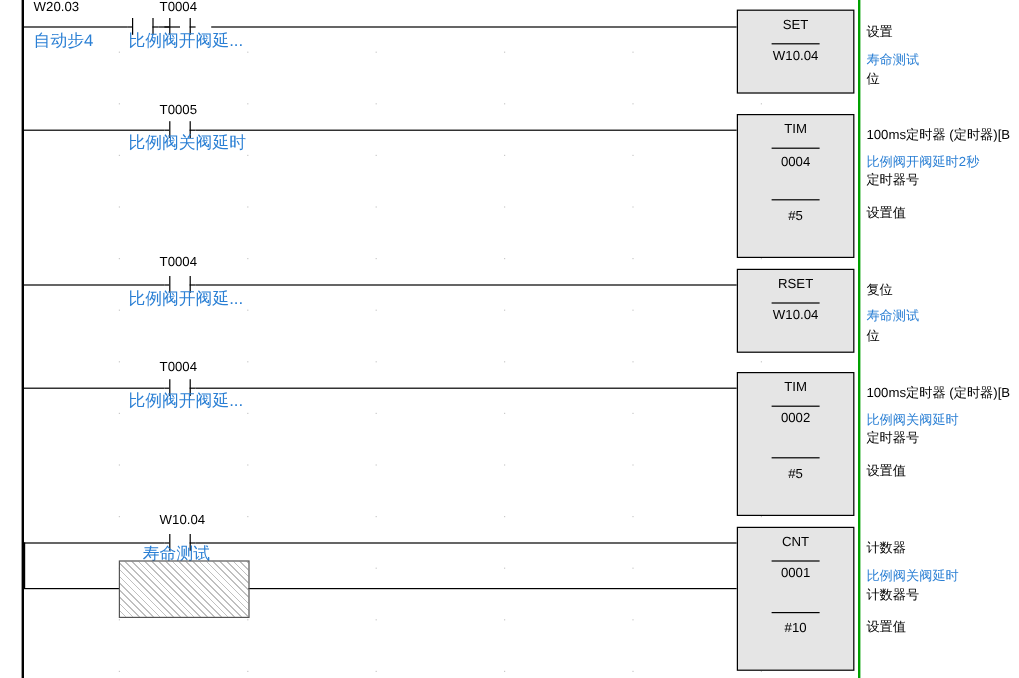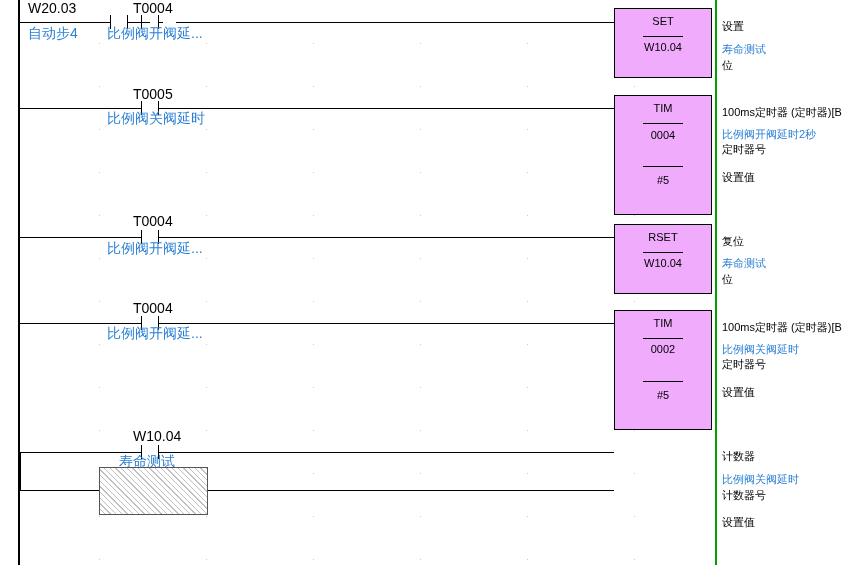--- a/index.html
+++ b/index.html
@@ -26,28 +26,28 @@
 
   
   .contact{position:absolute;width:26px;height:14px;}
   .contact .bar{position:absolute;top:0;width:1px;height:14px;background:#000000;}
   .contact .bar.l{left:4px;}
   .contact .bar.r{left:21px;}
   .contact .lead{position:absolute;top:7px;height:1px;background:#000000;}
   .contact .lead.l{left:0;width:4px;}
   .contact .lead.r{left:21px;width:5px;}
 
-  .lbl-addr{position:absolute;font-size:14px;color:#000000;white-space:nowrap;
+  .lbl-addr{position:absolute;font-size:11px;color:#000000;white-space:nowrap;
             font-family:"Liberation Sans", sans-serif;}
   .lbl-cmt{position:absolute;font-size:14px;color:#2a7fd4;white-space:nowrap;}
   .lbl-blue{position:absolute;font-size:11px;color:#2a7fd4;white-space:nowrap;}
   .lbl-black{position:absolute;font-size:11px;color:#000000;white-space:nowrap;}
 
   
-  .instr{position:absolute;border:1px solid #000000;background:#f0abfc;text-decoration:underline;}
+  .instr{position:absolute;border:1px solid #000000;background:#e5e5e5;text-decoration:underline;}
   .instr .name{position:absolute;left:0;right:0;top:6px;text-align:center;font-size:11px;}
   .instr .op1{position:absolute;left:0;right:0;top:33px;text-align:center;font-size:11px;}
   .instr .op2{position:absolute;left:0;right:0;bottom:8px;text-align:center;font-size:11px;}
   .instr .sep{position:absolute;left:28px;right:28px;height:1px;background:#000000;}
 
   
   .hatchbox{position:absolute;border:1px solid #555555;
     background:repeating-linear-gradient(45deg,#ffffff 0px,#ffffff 3px,#c0c0c0 3px,#c0c0c0 4px);}
 </style>
 </head>
@@ -253,19 +253,26 @@
     <div class="lead l"></div>
       <div class="bar l"></div>
       <div class="bar r"></div>
       <div class="lead r"></div>
   </div>
   <div class="lbl-addr" style="left:133px;top:428px;">W10.04</div>
   <div class="lbl-cmt" style="left:119px;top:453px;">寿命测试</div>
 
   <div class="hatchbox" style="left:99px;top:467px;width:107px;height:46px;"></div>
 
+  <div class="instr" style="left:614px;top:439px;width:96px;height:118px;">
+    <div class="name">CNT</div>
+    <div class="sep" style="top:27px;"></div>
+    <div class="op1" style="top:32px;">0001</div>
+    <div class="sep" style="top:70px;"></div>
+    <div class="op2" style="bottom:28px;">#10</div>
+  </div>
 
   <div class="lbl-black" style="left:722px;top:449px;">计数器</div>
   <div class="lbl-blue" style="left:722px;top:472px;">比例阀关阀延时</div>
   <div class="lbl-black" style="left:722px;top:488px;">计数器号</div>
   <div class="lbl-black" style="left:722px;top:515px;">设置值</div>
 
 </div>
 
 </body></html>

